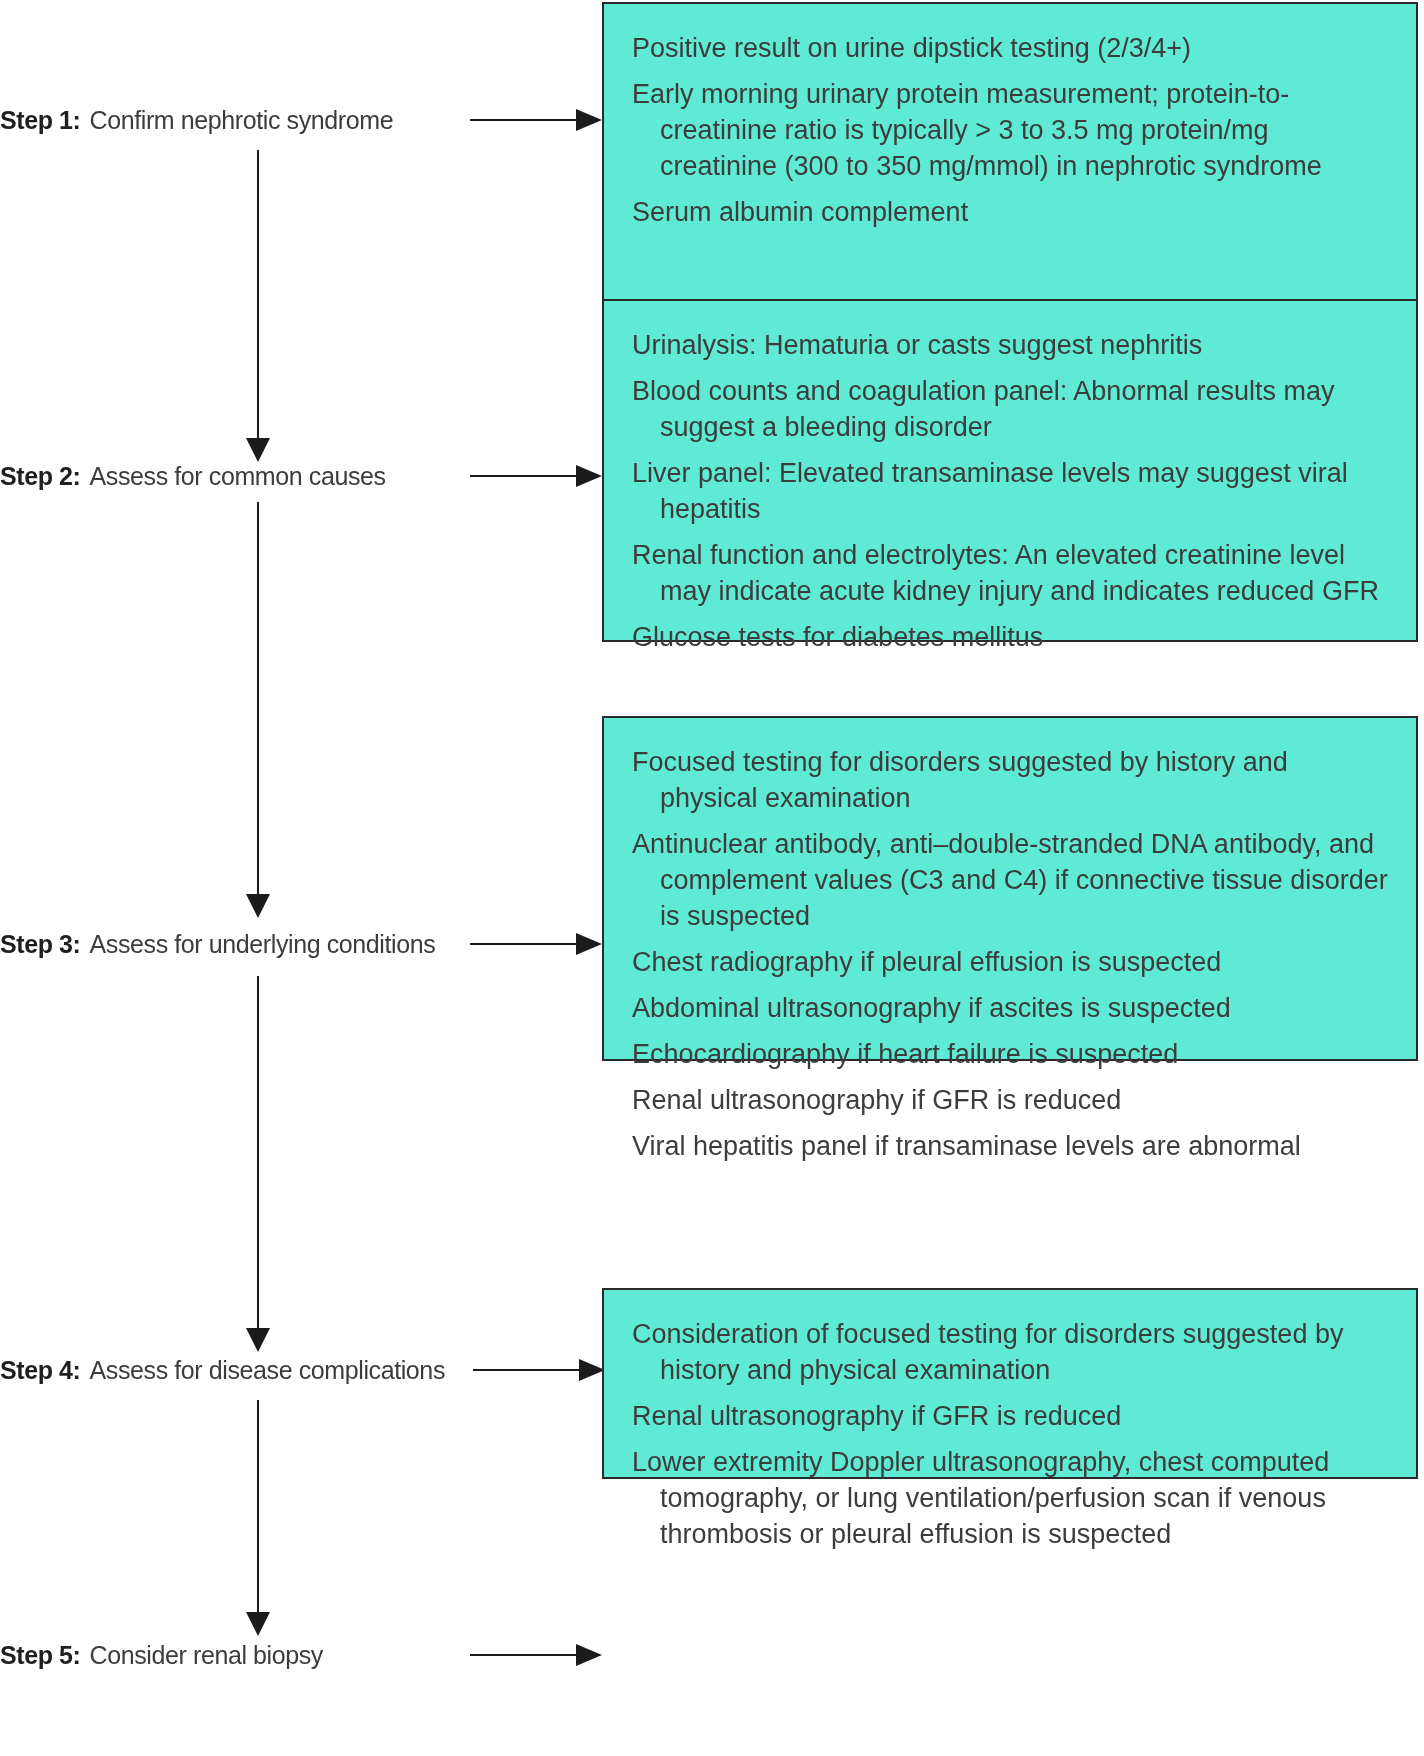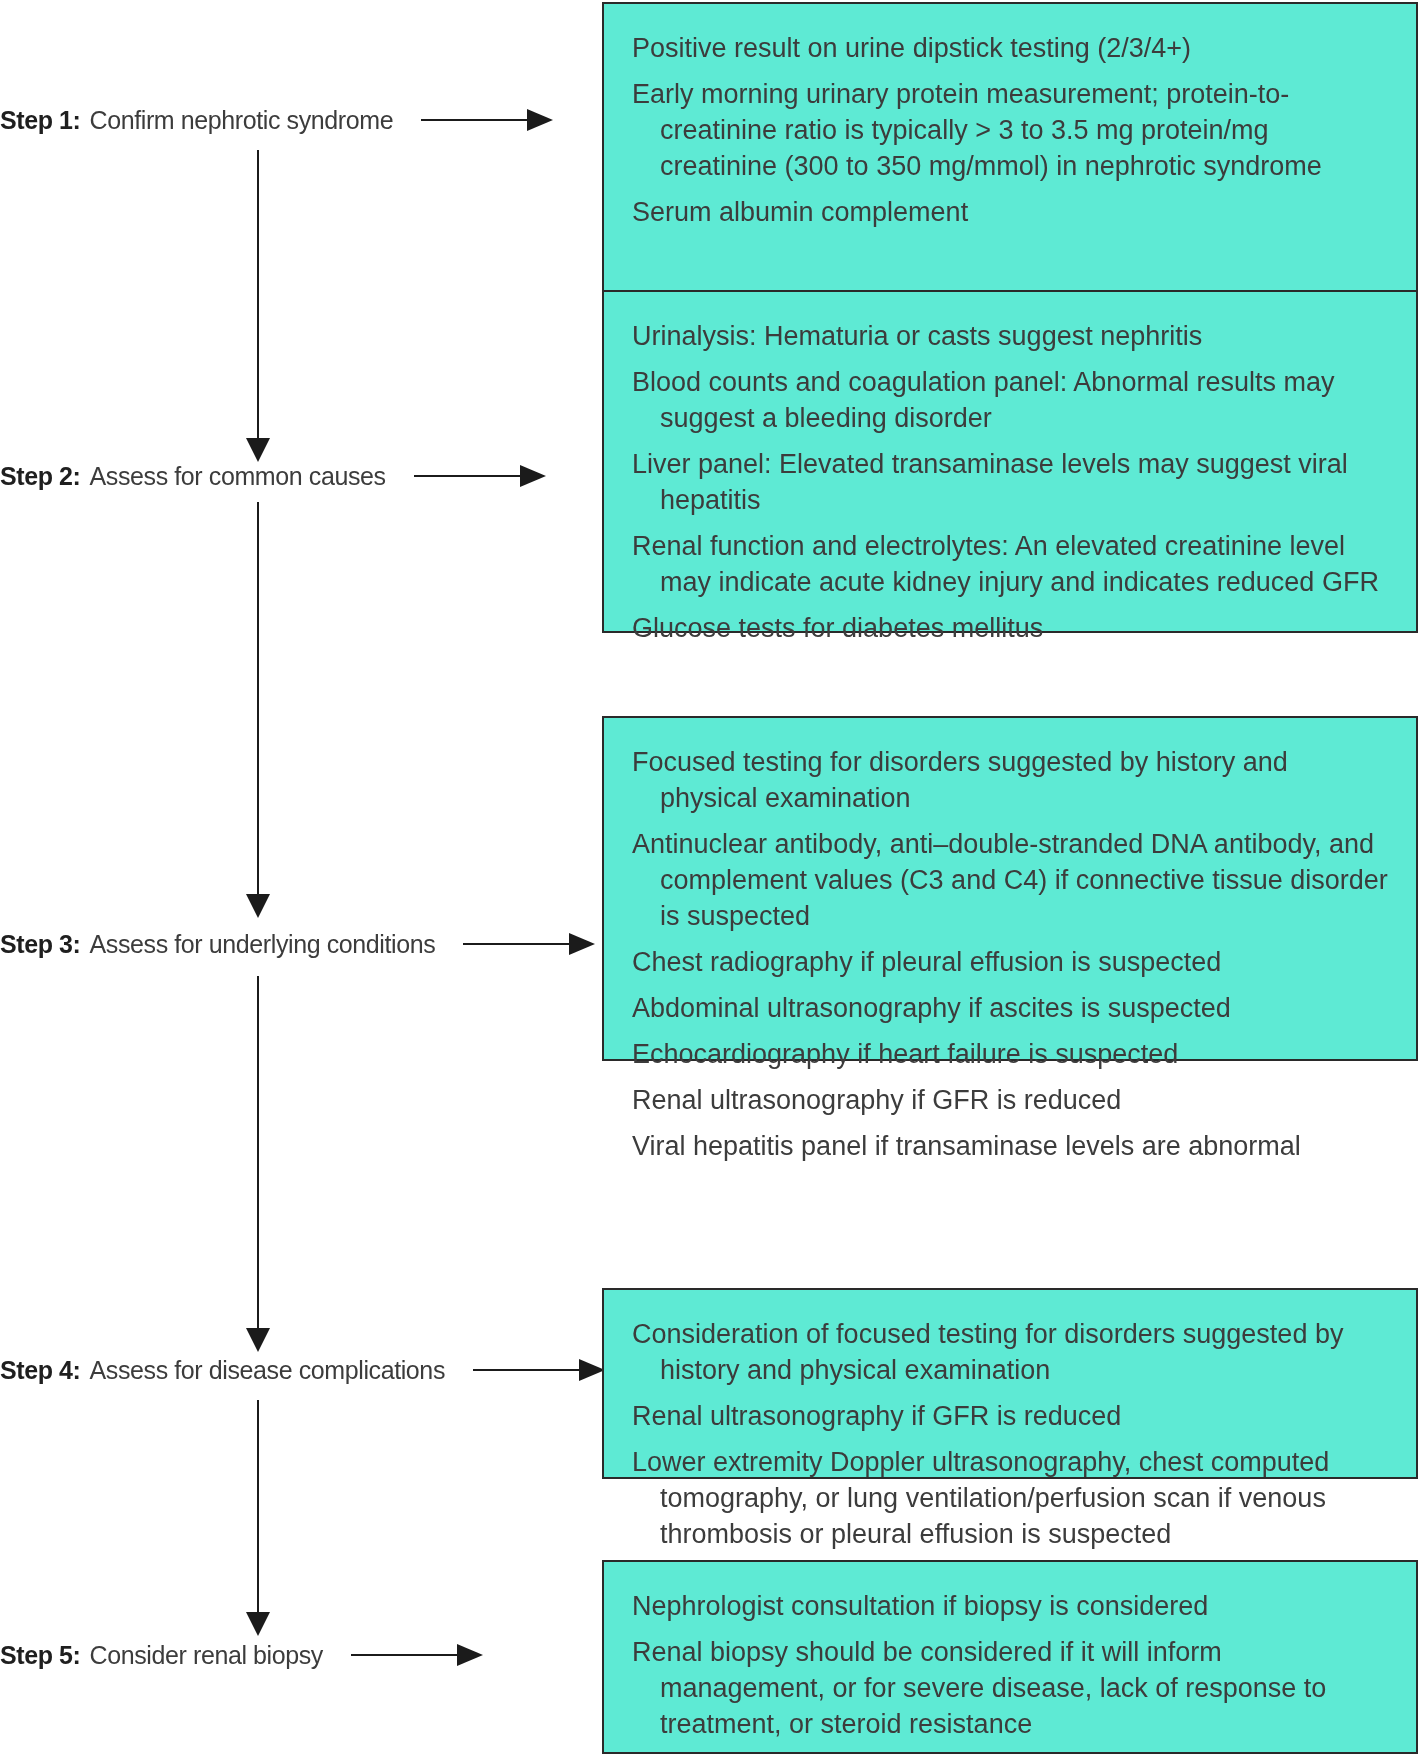--- a/index.html
+++ b/index.html
@@ -14,21 +14,21 @@
   }
 
   
   .step-row {
     position: absolute;
     left: 0;
     width: 602px;
     height: 40px;
     display: flex;
     align-items: center;
-    justify-content: flex-start;
+    justify-content: space-between;
     white-space: nowrap;
     gap: 18px;
   }
   .step-label {
     font-size: 25px;
     letter-spacing: -0.4px;
     color: #3c3c3c;
   }
   .step-b {
     font-weight: bold;
@@ -167,21 +167,21 @@
     <span class="v-line"></span>
       <span class="v-head"></span>
   </div>
 
   <div class="box" style="top:2px;height:330px">
     <p>Positive result on urine dipstick testing (2/3/4+)</p>
     <p>Early morning urinary protein measurement; protein-to-creatinine ratio is typically &gt; 3 to 3.5 mg protein/mg creatinine (300 to 350 mg/mmol) in nephrotic syndrome</p>
     <p>Serum albumin complement</p>
   </div>
 
-  <div class="box" style="top:290px;height:343px">
+  <div class="box" style="top:299px;height:343px">
     <p>Urinalysis: Hematuria or casts suggest nephritis</p>
     <p>Blood counts and coagulation panel: Abnormal results may suggest a bleeding disorder</p>
     <p>Liver panel: Elevated transaminase levels may suggest viral hepatitis</p>
     <p>Renal function and electrolytes: An elevated creatinine level may indicate acute kidney injury and indicates reduced GFR</p>
     <p>Glucose tests for diabetes mellitus</p>
   </div>
 
   <div class="box" style="top:716px;height:345px">
     <p>Focused testing for disorders suggested by history and physical examination</p>
     <p>Antinuclear antibody, anti–double-stranded DNA antibody, and complement values (C3 and C4) if connective tissue disorder is suspected</p>
@@ -191,18 +191,14 @@
     <p>Renal ultrasonography if GFR is reduced</p>
     <p>Viral hepatitis panel if transaminase levels are abnormal</p>
   </div>
 
   <div class="box" style="top:1288px;height:191px">
     <p>Consideration of focused testing for disorders suggested by history and physical examination</p>
     <p>Renal ultrasonography if GFR is reduced</p>
     <p>Lower extremity Doppler ultrasonography, chest computed tomography, or lung ventilation/perfusion scan if venous thrombosis or pleural effusion is suspected</p>
   </div>
 
-  <div class="box" style="top:1560px;height:194px">
-    <p>Nephrologist consultation if biopsy is considered</p>
-    <p>Renal biopsy should be considered if it will inform management, or for severe disease, lack of response to treatment, or steroid resistance</p>
-  </div>
 
 </div>
 
 </body></html>

